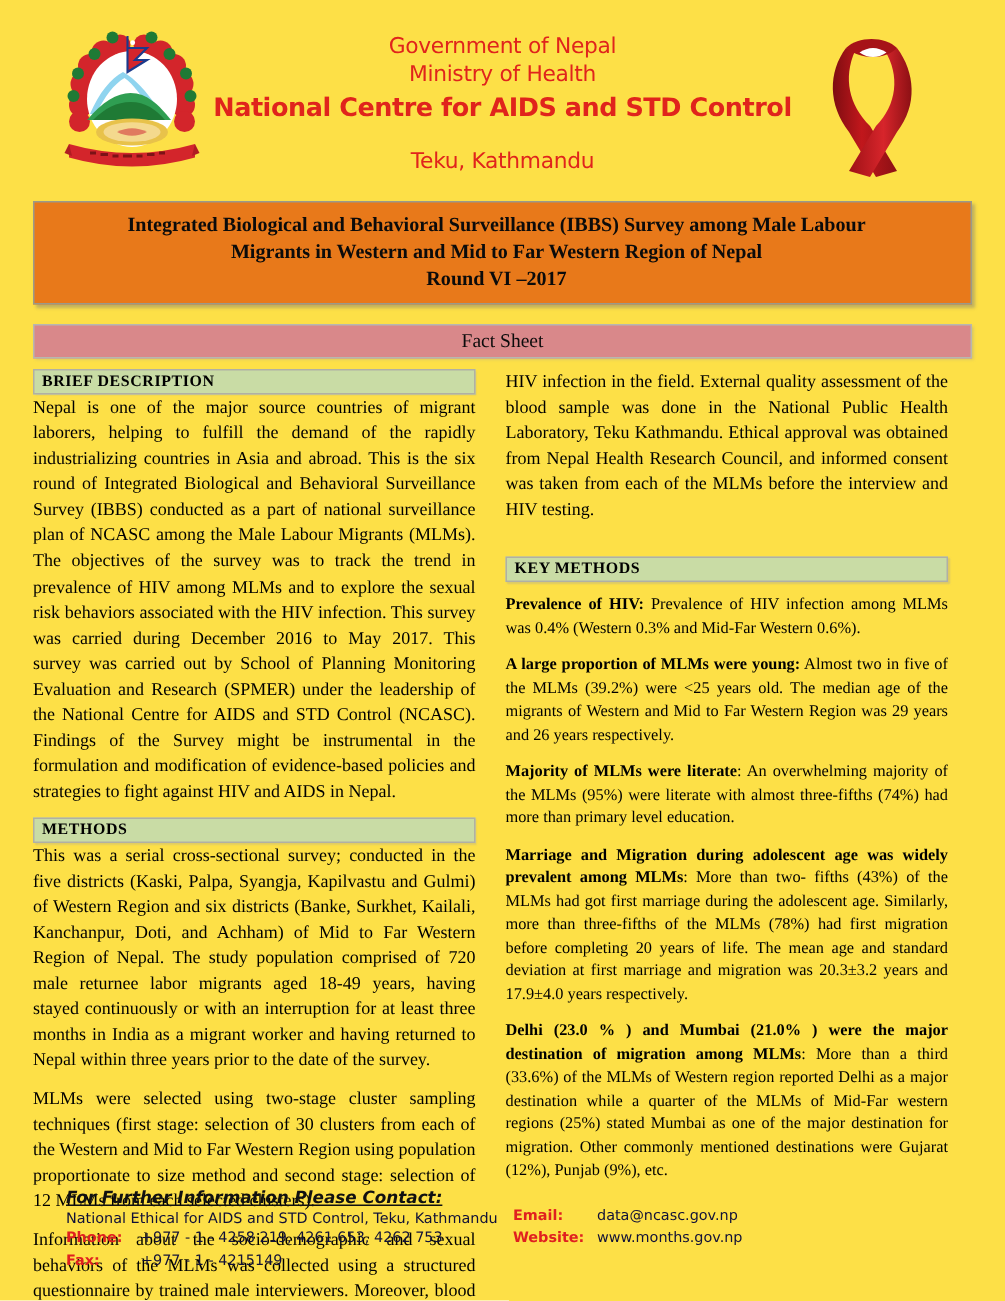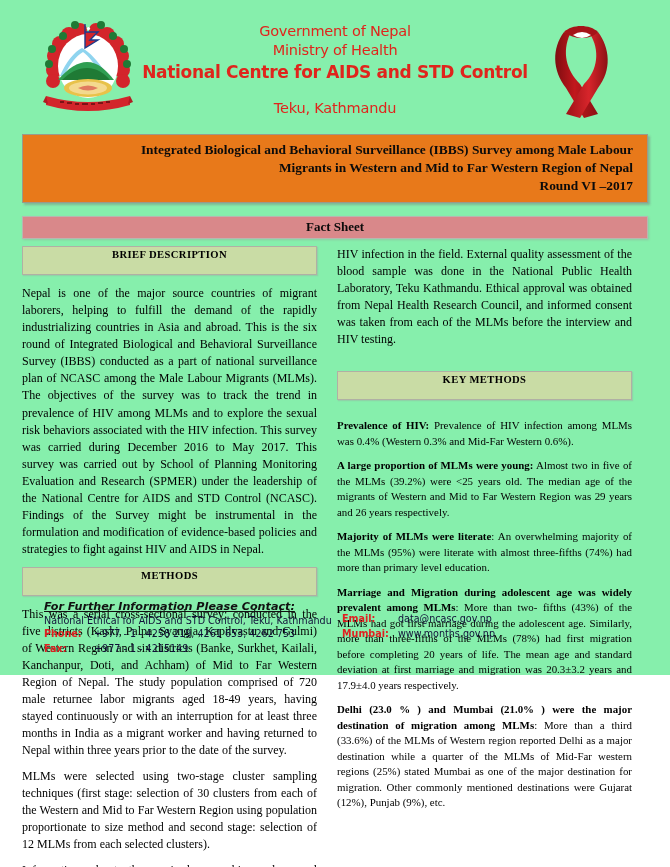--- a/index.html
+++ b/index.html
@@ -10,24 +10,24 @@
   body {
     width: 670px;
     height: 867px;
     font-family: "Liberation Serif", serif;
     color: #000000;
     position: relative;
     overflow: hidden;
   }
   .page {
     width: 670px;
-    height: 675px;
+    height: 867px;
     box-sizing: border-box;
     position: relative;
-    background: #86efac;
+    background: #fde047;
   }
 
   
   .header {
     display: flex;
     align-items: center;
     justify-content: space-between;
     padding: 14px 34px 6px 34px;
     box-sizing: border-box;
     height: 132px;
@@ -59,35 +59,35 @@
     margin-top: 1px;
     margin-bottom: 16px;
   }
 
   
   .title-banner {
     margin: 2px 22px 0 22px;
     background: #E8791A;
     border: 1px solid #9a9a8a;
     padding: 6px 14px 7px 6px;
-    text-align: right;
+    text-align: center;
     font-weight: bold;
     font-size: 13.4px;
     line-height: 1.35;
     color: #0b0b0b;
     box-shadow: 2px 2px 2px rgba(120,120,120,0.45);
   }
 
   
   .factsheet-bar {
     margin: 13px 22px 0 22px;
     background: #D9888A;
     border: 1px solid #b7b7b0;
     text-align: center;
-    font-weight: bold;
+    font-weight: normal;
     font-size: 13px;
     padding: 2px 0 3px 0;
     color: #0b0b0b;
     box-shadow: 1px 1px 2px rgba(150,150,150,0.4);
   }
 
   
   .columns {
     display: flex;
     gap: 20px;
@@ -96,25 +96,24 @@
   .col {
     width: 295px;
     flex: 0 0 295px;
   }
   .section-head {
     background: #C9DCA5;
     border: 1px solid #b0b0a4;
     font-weight: bold;
     font-size: 10.6px;
     letter-spacing: 0.4px;
-    padding: 2px 5px 14px 5px;
-    margin-bottom: 10px;
+    padding: 2px 5px 2px 5px;
+    margin-bottom: 0;
     color: #000;
     box-shadow: 1px 1px 1px rgba(160,160,160,0.35);
-    text-align: center;
   }
   p.body {
     margin: 0 0 9px 0;
     font-size: 12px;
     line-height: 1.42;
     text-align: justify;
     color: #000;
   }
   p.finding {
     margin: 0 0 9px 0;
@@ -332,18 +331,18 @@
       <span class="v">+977 - 1 - 4215149</span>
     </div>
   </div>
 
   <div class="contact-right">
     <div class="kv">
       <span class="k">Email:</span>
       <span class="v">data@ncasc.gov.np</span>
     </div>
     <div class="kv">
-      <span class="k">Mumbai:</span>
+      <span class="k">Website:</span>
       <span class="v">www.months.gov.np</span>
     </div>
   </div>
 
 </div>
 
 </body></html>

